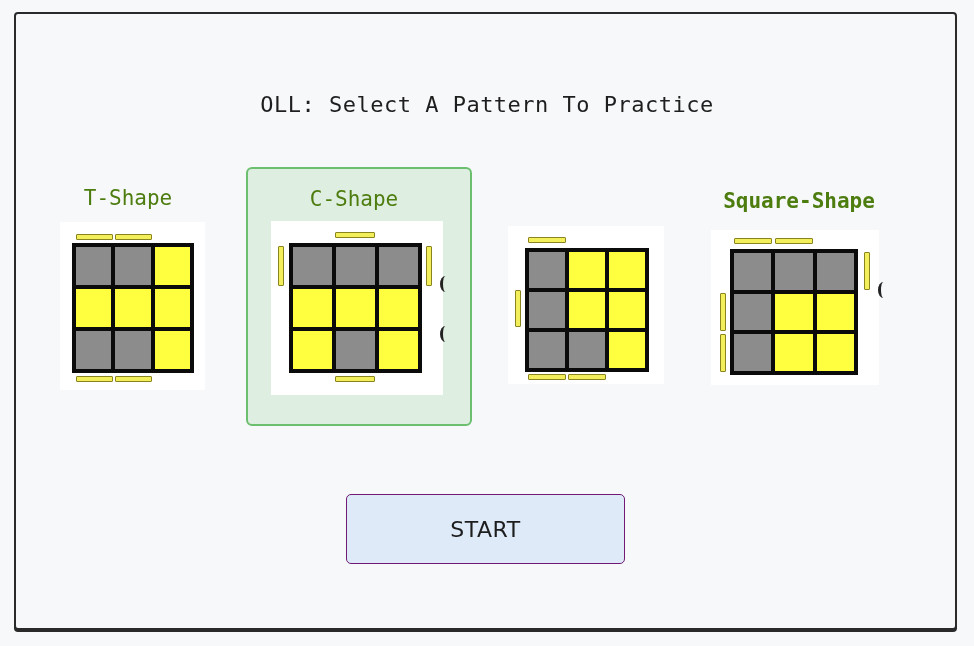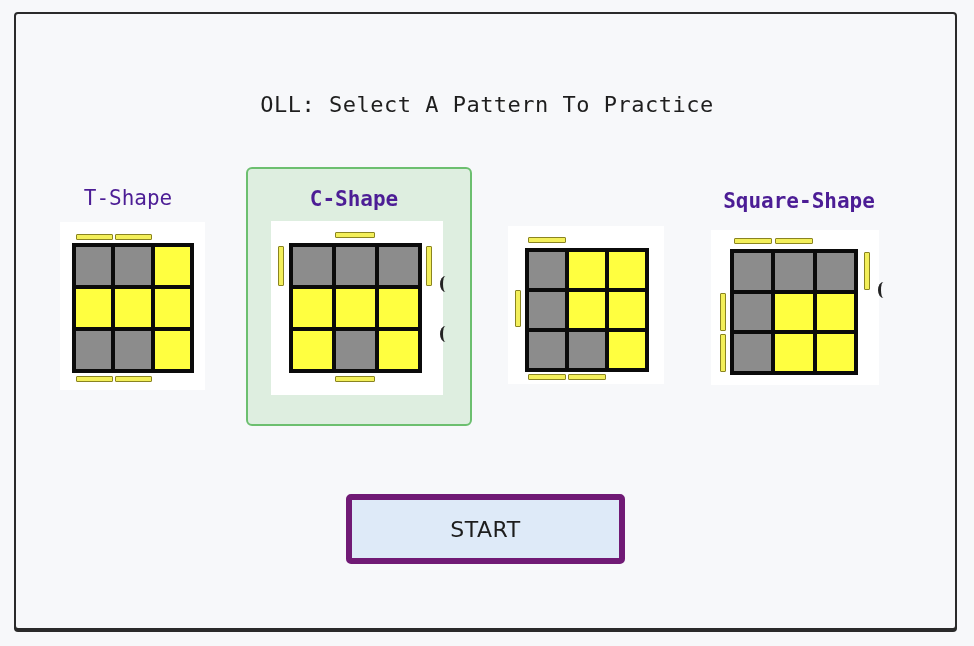--- a/index.html
+++ b/index.html
@@ -12,40 +12,40 @@
     border:2px solid #2a2a2a; border-radius:4px; background:#f7f8fa;
     box-shadow:0 2px 0 #2a2a2a;
   }
   .title {
     position:absolute; left:0; top:92px; width:100%; text-align:center;
     font-size:22px; color:#1e1e1e; letter-spacing:0.5px;
     font-family: "DejaVu Sans Mono", "Liberation Mono", monospace;
   }
   .card { position:absolute; }
   .card-label {
-    position:absolute; white-space:nowrap; font-size:21px; color:#4c1d95;
+    position:absolute; white-space:nowrap; font-size:21px; color:#4d7c0f;
     font-family: "DejaVu Sans Mono", "Liberation Mono", monospace;
     text-align:center;
   }
   .card.selected {
     background:#deeee0; border:2.5px solid #6cbf6f; border-radius:6px;
   }
   .pic { position:absolute; background:#ffffff; }
   .grid {
     position:absolute; background:#0b0b0b; display:grid;
     grid-template-columns:repeat(3,1fr); grid-template-rows:repeat(3,1fr);
     gap:4px; padding:4px; box-sizing:border-box;
   }
   .cell.g { background:#8c8c8c; }
   .cell.y { background:#ffff40; }
   .strip { position:absolute; background:#f3ef5a; border:1.5px solid #8a8420; box-sizing:border-box; border-radius:1px; }
   .crop { position:absolute; width:8px; height:16px; border-left:3px solid #222; border-radius:50%; }
   .start-btn {
     position:absolute; left:346px; top:494px; width:279px; height:70px;
-    border:6px solid #701a75; border-radius:5px; background:#deeaf8; box-sizing:border-box;
+    border:1px solid #701a75; border-radius:5px; background:#deeaf8; box-sizing:border-box;
     display:flex; align-items:center; justify-content:center;
     font-family:"DejaVu Sans", "Liberation Sans", sans-serif; font-size:22px; color:#1d1d1d;
     letter-spacing:0.5px; cursor:pointer;
   }
 </style>
 </head>
 <body>
 
 <div class="panel"></div>
 
@@ -65,21 +65,21 @@
         <div class="cell y"></div>
       <div class="cell g"></div>
         <div class="cell g"></div>
         <div class="cell y"></div>
     </div>
     <div class="strip" style="left:16px;top:154px;width:37px;height:6px;"></div>
     <div class="strip" style="left:55px;top:154px;width:37px;height:6px;"></div>
   </div>
 </div>
 
-<div class="card selected" style="left:246px;top:167px;width:222px;height:255px;font-weight:bold;">
+<div class="card selected" style="left:246px;top:167px;width:222px;height:255px;">
   <div class="card-label" style="left:0;top:18px;width:212px;">C-Shape</div>
   <div class="pic" style="left:23px;top:52px;width:172px;height:174px;">
     <div class="strip" style="left:64px;top:11px;width:40px;height:6px;"></div>
     <div class="strip" style="left:7px;top:25px;width:6px;height:40px;"></div>
     <div class="strip" style="left:155px;top:25px;width:6px;height:40px;"></div>
     <div class="grid" style="left:18px;top:22px;width:133px;height:130px;">
       <div class="cell g"></div>
         <div class="cell g"></div>
         <div class="cell g"></div>
       <div class="cell y"></div>

